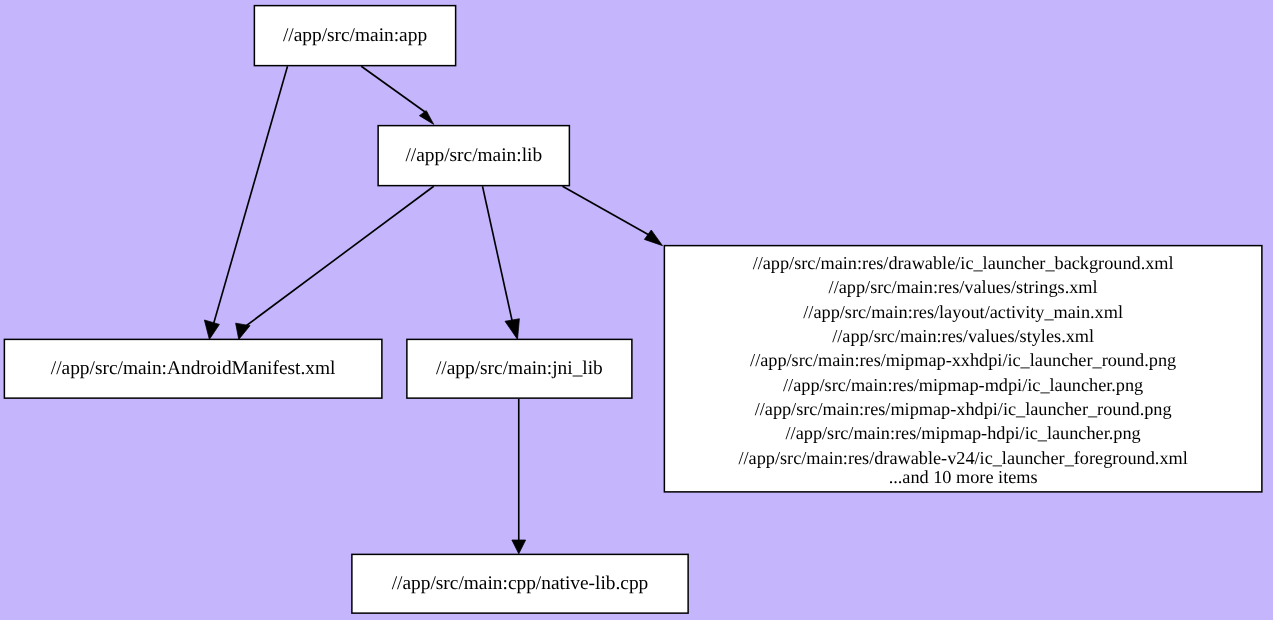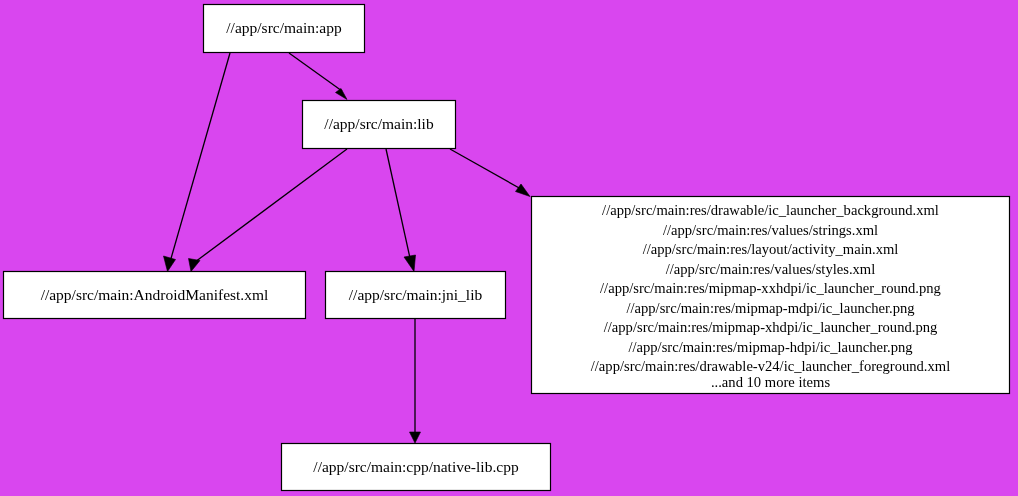--- a/index.html
+++ b/index.html
@@ -5,21 +5,21 @@
 <style>
   html, body {
     margin: 0;
     padding: 0;
     background: #ffffff;
   }
   #graph-root {
     position: relative;
     width: 1018px;
     height: 496px;
-    background: #d946ef;
+    background: #c4b5fd;
     overflow: hidden;
     font-family: "Liberation Serif", "DejaVu Serif", serif;
   }
   svg#graph-canvas {
     position: absolute;
     top: 0;
     left: 0;
     width: 1018px;
     height: 496px;
     display: block;

